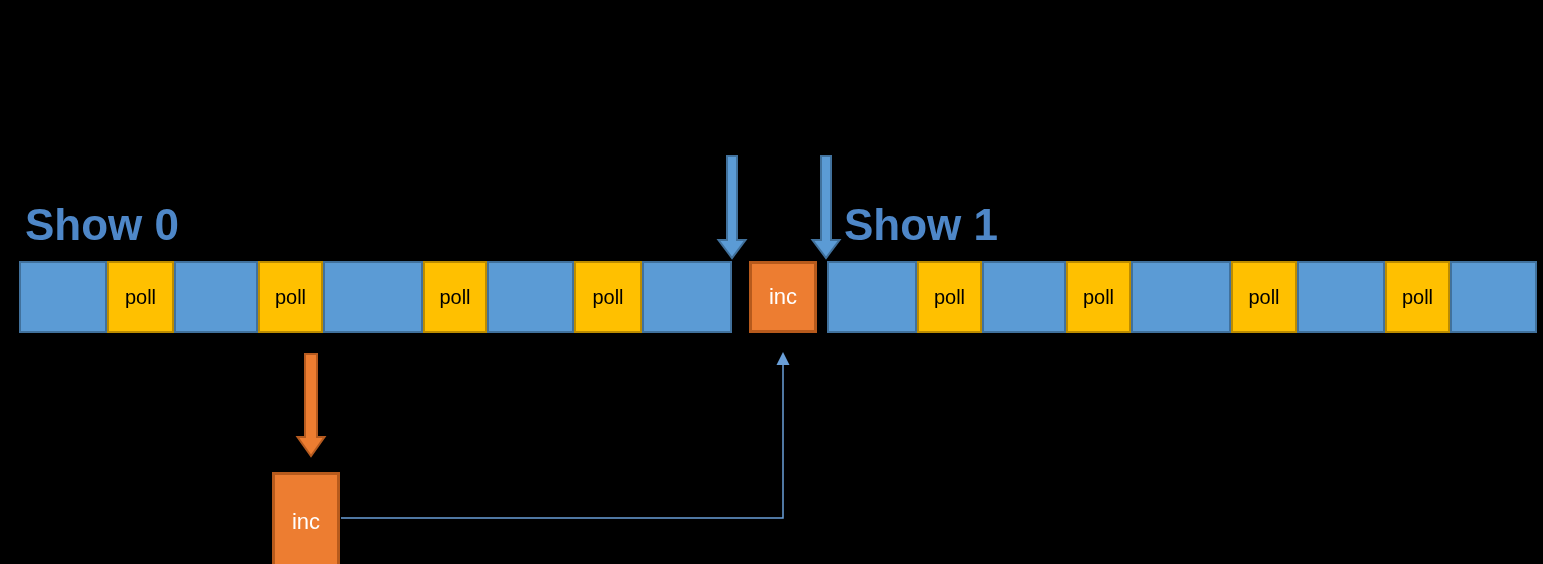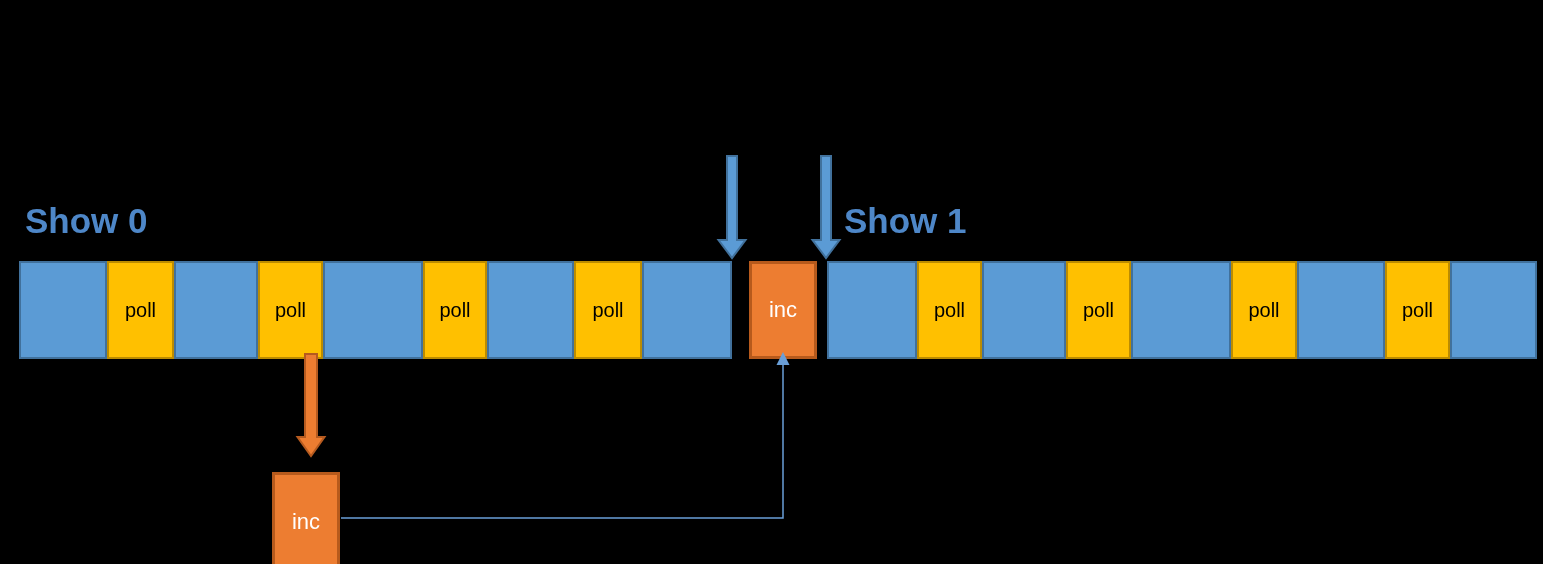--- a/index.html
+++ b/index.html
@@ -6,32 +6,32 @@
   #canvas {
     position:relative;
     width:1543px; height:564px;
     background:var(--background, #000);
     overflow:hidden;
     font-family:"Liberation Sans", sans-serif;
   }
   .show-label {
     position:absolute;
     top:203px;
-    font-size:35px;
+    font-size:44px;
     font-weight:bold;
     color:var(--show-label, #4E87C8);
     white-space:nowrap;
     line-height:1.0;
   }
   #show0-label { left:25px; }
   #show1-label { left:844px;text-align:right; }
   #timeline {
     position:absolute;
     left:19px; top:261px;
-    height:98px;
+    height:72px;
     display:flex;
     align-items:stretch;
   }
   .block {
     height:100%;
     box-sizing:border-box;
     flex:0 0 auto;
     display:flex;
     align-items:center;
     justify-content:center;

